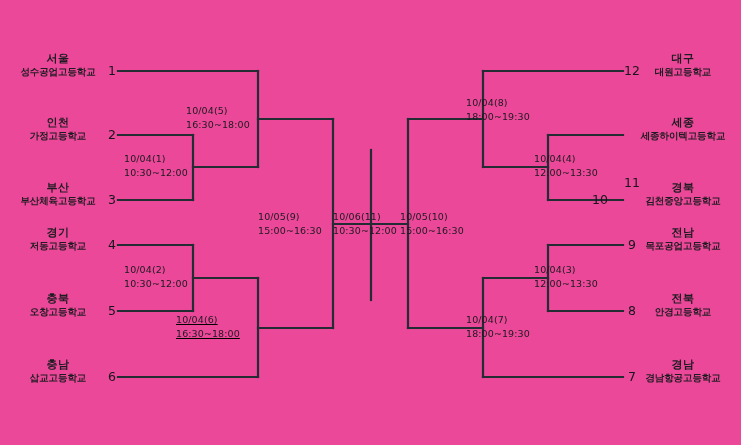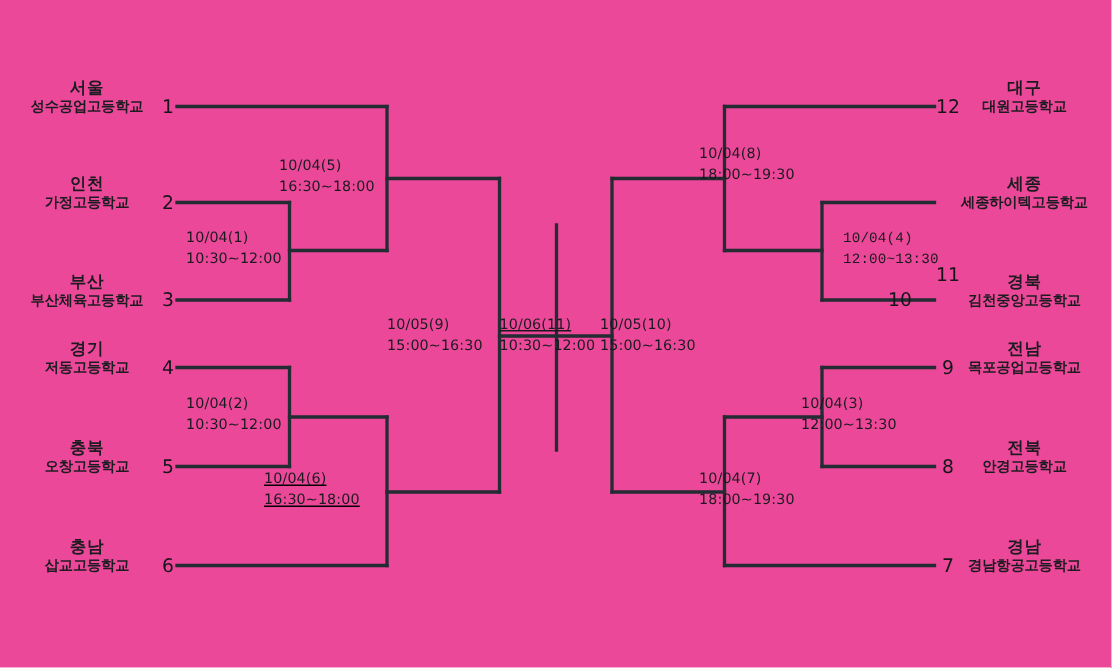--- a/index.html
+++ b/index.html
@@ -62,21 +62,20 @@
     font-size: 9.5px;
     color: #1a1a1e;
     letter-spacing: 0.1px;
   }
   .match .mtime {
     font-size: 9.5px;
     color: #1a1a1e;
     letter-spacing: 0.1px;
   }
   .match.final .mdate {
-    text-decoration: underline;
   }
 </style>
 </head>
 <body>
 
 <div id="bracket-page">
 
   <svg id="bracket-svg" viewBox="0 0 741 445" xmlns="http://www.w3.org/2000/svg">
     <g stroke="#232b33" stroke-width="2.2" fill="none" stroke-linecap="square">
 
@@ -217,21 +216,21 @@
     <div class="mtime">10:30~12:00</div>
   </div>
   <div class="match" style="left:124px; top:263px; width:78px;">
     <div class="mdate">10/04(2)</div>
     <div class="mtime">10:30~12:00</div>
   </div>
   <div class="match" style="left:534px; top:263px; width:78px;">
     <div class="mdate">10/04(3)</div>
     <div class="mtime">12:00~13:30</div>
   </div>
-  <div class="match" style="left:562px; top:152px; width:78px;font-family:Liberation Mono, monospace;">
+  <div class="match" style="left:534px; top:152px; width:78px;">
     <div class="mdate">10/04(4)</div>
     <div class="mtime">12:00~13:30</div>
   </div>
   <div class="match" style="left:186px; top:104px; width:78px;">
     <div class="mdate">10/04(5)</div>
     <div class="mtime">16:30~18:00</div>
   </div>
   <div class="match" style="left:176px; top:313px; width:78px;text-decoration:underline;">
     <div class="mdate">10/04(6)</div>
     <div class="mtime">16:30~18:00</div>

